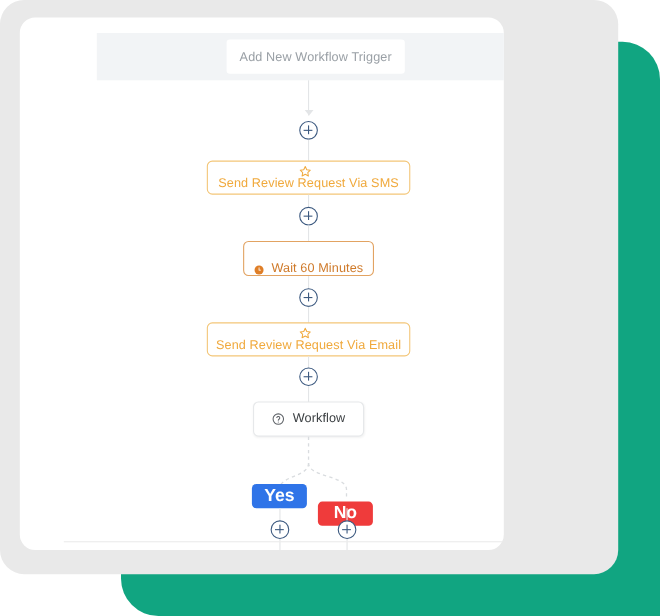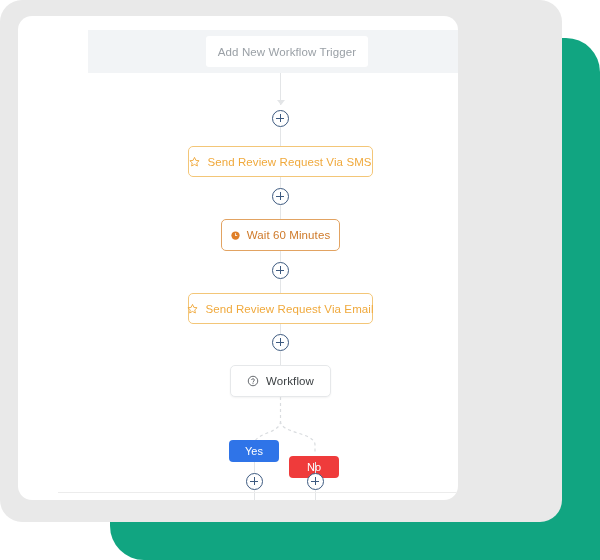--- a/index.html
+++ b/index.html
@@ -154,44 +154,47 @@
   .node .node-icon {
     display: inline-flex;
     align-items: center;
     justify-content: center;
     margin-right: 7px;
   }
 
   .node-sms, .node-email {
     border: 1px solid #f3c678;
     color: #f0a93c;
+    flex-direction: column;
   }
   .node-wait {
     border: 1px solid #e2a362;
     color: #cf7a2a;
+    align-items: flex-end;
   }
   .node-condition {
     border: 1px solid #e6e8ea;
     color: #3c4043;
     box-shadow: 0 1px 2px rgba(0,0,0,.05);
   }
 
   
   .branch-btn {
     position: absolute;
     box-sizing: border-box;
     display: flex;
     align-items: center;
     justify-content: center;
     border-radius: 4px;
-    font-size: 11px;
+    font-size: 16px;
     color: #ffffff;
     border: none;
     padding: 0;
     font-family: "Liberation Sans", sans-serif;
+    font-weight: bold;
   }
   .btn-yes { background: #2f74e8; }
   .btn-no  { background: #ef3b3b; }
 
   .branch-svg {
     position: absolute;
     left: 0;
     top: 0;
     pointer-events: none;
   }

